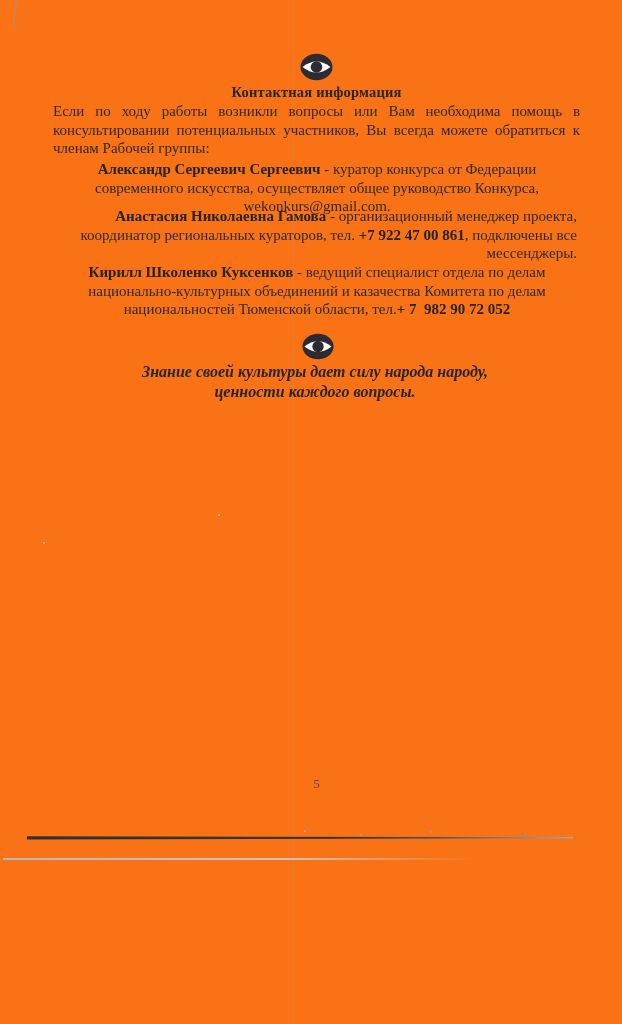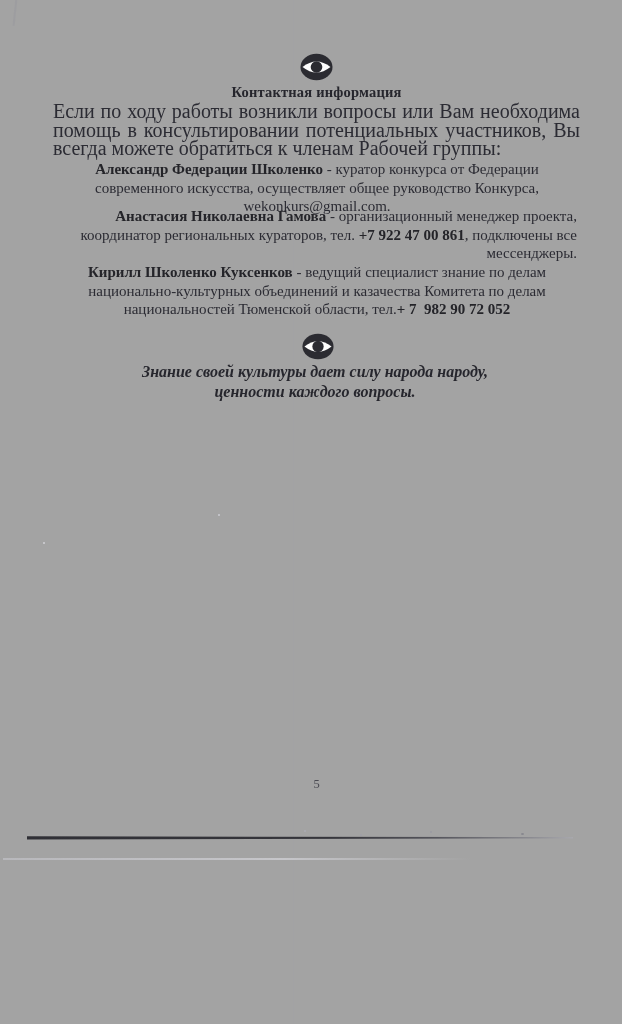--- a/index.html
+++ b/index.html
@@ -5,21 +5,21 @@
 <style>
   html, body {
     margin: 0;
     padding: 0;
     background: #ffffff;
   }
   .page {
     position: relative;
     width: 622px;
     height: 1024px;
-    background: #a3a3a3;
+    background: #f97316;
     font-family: "Liberation Serif", "DejaVu Serif", serif;
     color: #2b2b33;
     overflow: hidden;
   }
   
   .fold-line {
     position: absolute;
     left: 293px; top: 0; bottom: 0;
     width: 1px;
     background: rgba(160,160,170,0.18);
@@ -48,21 +48,21 @@
     top: 84px;
     text-align: center;
     font-weight: bold;
     font-size: 14.5px;
     letter-spacing: 0.2px;
     color: #26262d;
   }
   .intro {
     top: 102px;
     text-align: justify;
-    font-size: 20px;
+    font-size: 15px;
     line-height: 18.5px;
   }
   .contact {
     left: 57px;
     width: 520px;
     text-align: center;
     font-size: 15px;
     line-height: 18.5px;
   }
   .contact.c1 { top: 160px; }
@@ -132,29 +132,29 @@
       <path d="M2.6 14 Q 17 2.6, 31.4 14 Q 17 25.4, 2.6 14 Z" fill="#fdfdfd"></path>
       <circle cx="17" cy="14" r="6" fill="#2b2b31"></circle>
     </svg>
   </div>
 
   <div class="content-col section-title abs">Контактная информация</div>
 
   <p class="content-col intro abs" style="margin:0">Если по ходу работы возникли вопросы или Вам необходима помощь в консультировании потенциальных участников, Вы всегда можете обратиться к членам Рабочей группы:</p>
 
   <p class="contact c1 abs" style="margin:0">
-    <span class="b">Александр Федерации Школенко</span><span> - </span><span>куратор конкурса от Федерации современного искусства, осуществляет общее руководство Конкурса, wekonkurs@gmail.com.</span>
+    <span class="b">Александр Сергеевич Сергеевич</span><span> - </span><span>куратор конкурса от Федерации современного искусства, осуществляет общее руководство Конкурса, wekonkurs@gmail.com.</span>
   </p>
 
   <p class="contact c2 abs" style="margin:0">
     <span class="b">Анастасия Николаевна Гамова</span><span> - </span><span>организационный менеджер проекта, координатор региональных кураторов, тел. </span><span class="b">+7 922 47 00 861</span><span>, подключены все мессенджеры.</span>
   </p>
 
   <p class="contact c3 abs" style="margin:0">
-    <span class="b">Кирилл Школенко Куксенков</span><span> - </span><span>ведущий специалист знание по делам национально-культурных объединений и казачества Комитета по делам национальностей Тюменской области, тел.</span><span class="b">+ 7&nbsp; 982 90 72 052</span><span></span>
+    <span class="b">Кирилл Школенко Куксенков</span><span> - </span><span>ведущий специалист отдела по делам национально-культурных объединений и казачества Комитета по делам национальностей Тюменской области, тел.</span><span class="b">+ 7&nbsp; 982 90 72 052</span><span></span>
   </p>
 
   <div class="eye-icon second">
     <svg viewBox="0 0 34 28" width="100%" height="100%" aria-hidden="true">
       <ellipse cx="17" cy="14" rx="16.5" ry="13.6" fill="#2b2b31"></ellipse>
       <path d="M2.6 14 Q 17 2.6, 31.4 14 Q 17 25.4, 2.6 14 Z" fill="#fdfdfd"></path>
       <circle cx="17" cy="14" r="6" fill="#2b2b31"></circle>
     </svg>
   </div>
 

